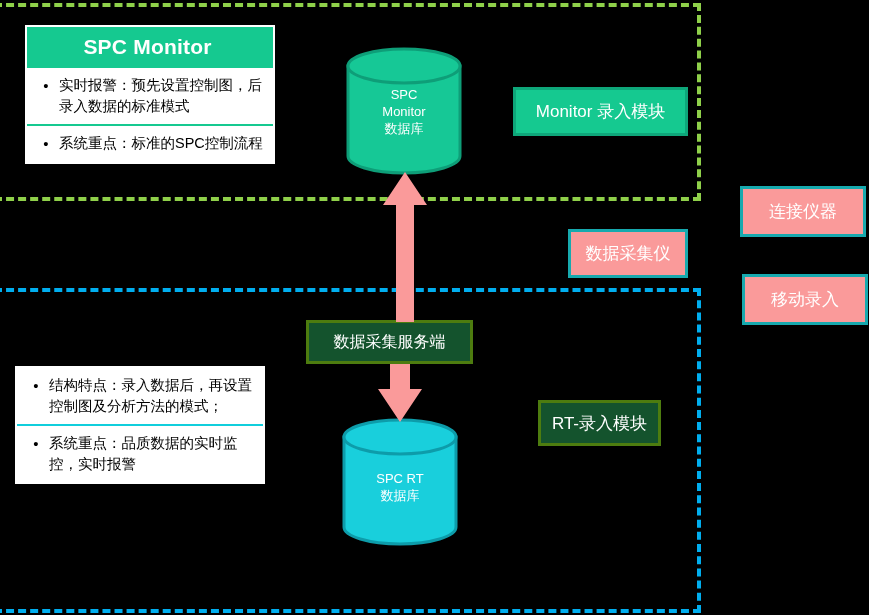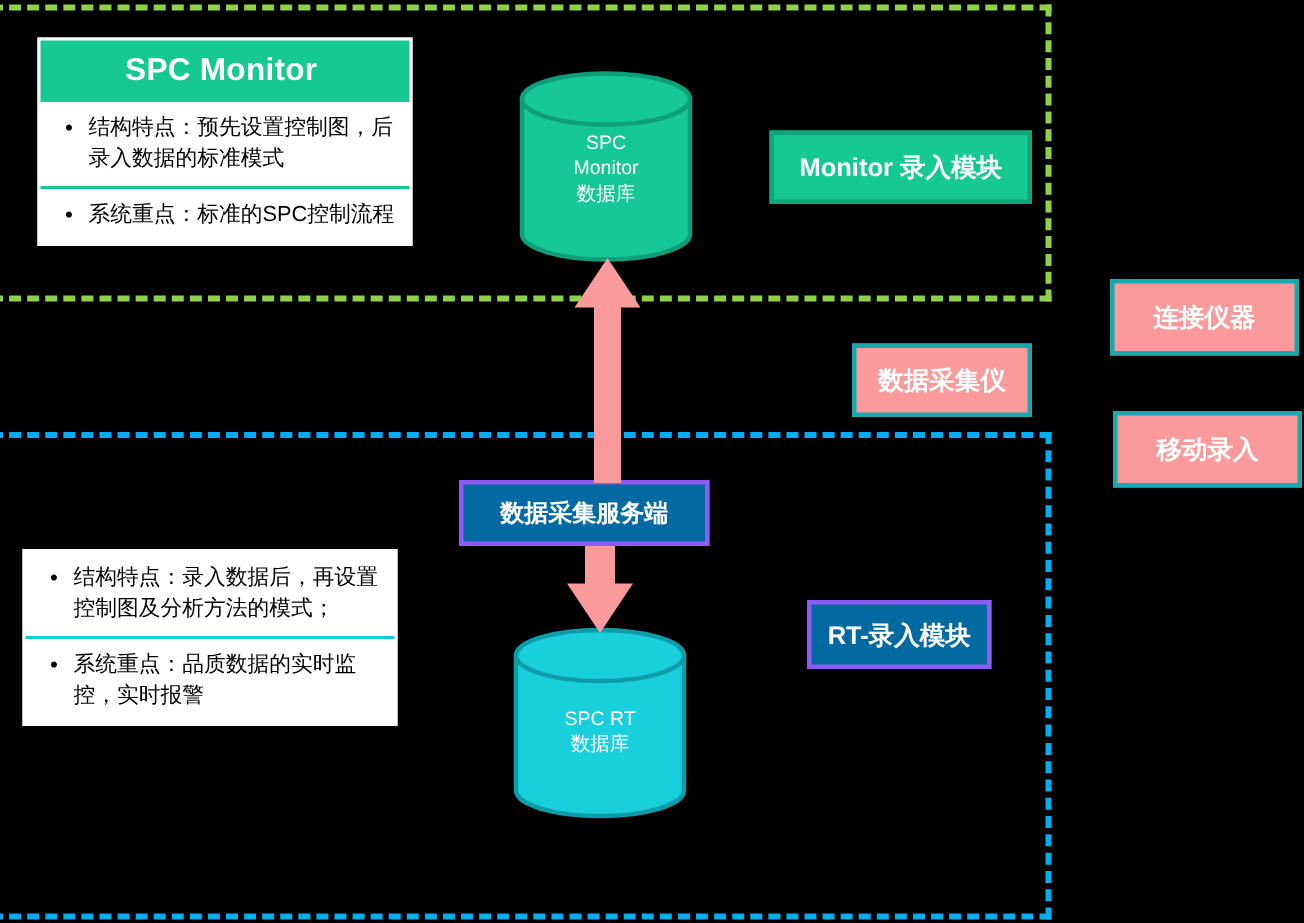--- a/index.html
+++ b/index.html
@@ -107,24 +107,23 @@
   
   .box {
     position: absolute;
     box-sizing: border-box;
     display: flex;
     align-items: center;
     justify-content: center;
     color: #ffffff;
     font-size: 17px;
     text-align: left;
-    font-weight: bold;
   }
   .box.green   { background: #15C990; border: 3px solid #0EA77A; }
-  .box.cyan    { background: #0369a1; border: 3px solid #8b5cf6; }
+  .box.cyan    { background: #14532d; border: 3px solid #4d7c0f; }
   .box.pink    { background: #FA9A9A; border: 3px solid #17A9AE; }
 
   #box-monitor-entry { left: 513px; top: 87px;  width: 175px; height: 49px; }
   #box-collector-server { left: 306px; top: 320px; width: 167px; height: 44px; font-size: 16px; }
   #box-rt-entry      { left: 538px; top: 361px; width: 123px; height: 46px; margin-top: 39px; }
   #box-collector     { left: 568px; top: 229px; width: 120px; height: 49px; }
   #box-connect-device{ left: 740px; top: 186px; width: 126px; height: 51px; }
   #box-mobile-entry  { left: 742px; top: 274px; width: 126px; height: 51px; }
 
   
@@ -137,21 +136,21 @@
 
 <div id="canvas">
 
   <div class="group-box" id="group-monitor"></div>
   <div class="group-box" id="group-monitor-rt"></div>
 
   <div class="card" id="card-monitor">
     <div class="card-header">SPC Monitor</div>
     <div class="card-body">
       <span class="bullet">•</span>
-      <span class="bullet-text">结构特点：预先设置控制图，后录入数据的标准模式</span>
+      <span class="bullet-text">实时报警：预先设置控制图，后录入数据的标准模式</span>
     </div>
     <div class="card-body">
       <span class="bullet">•</span>
       <span class="bullet-text">系统重点：标准的SPC控制流程</span>
     </div>
   </div>
 
   <div class="card" id="card-monitor-rt">
     <div class="card-body">
       <span class="bullet">•</span>

